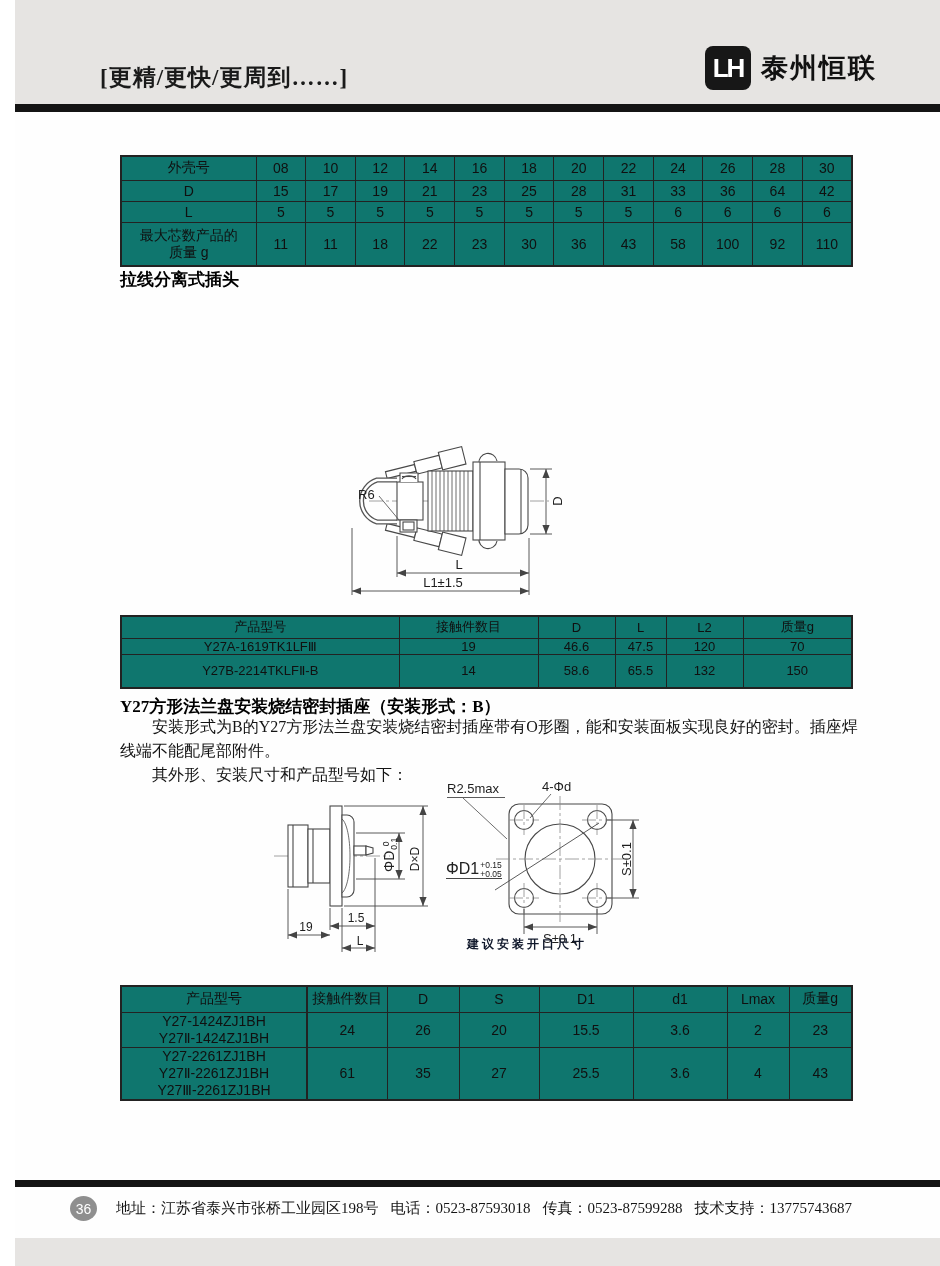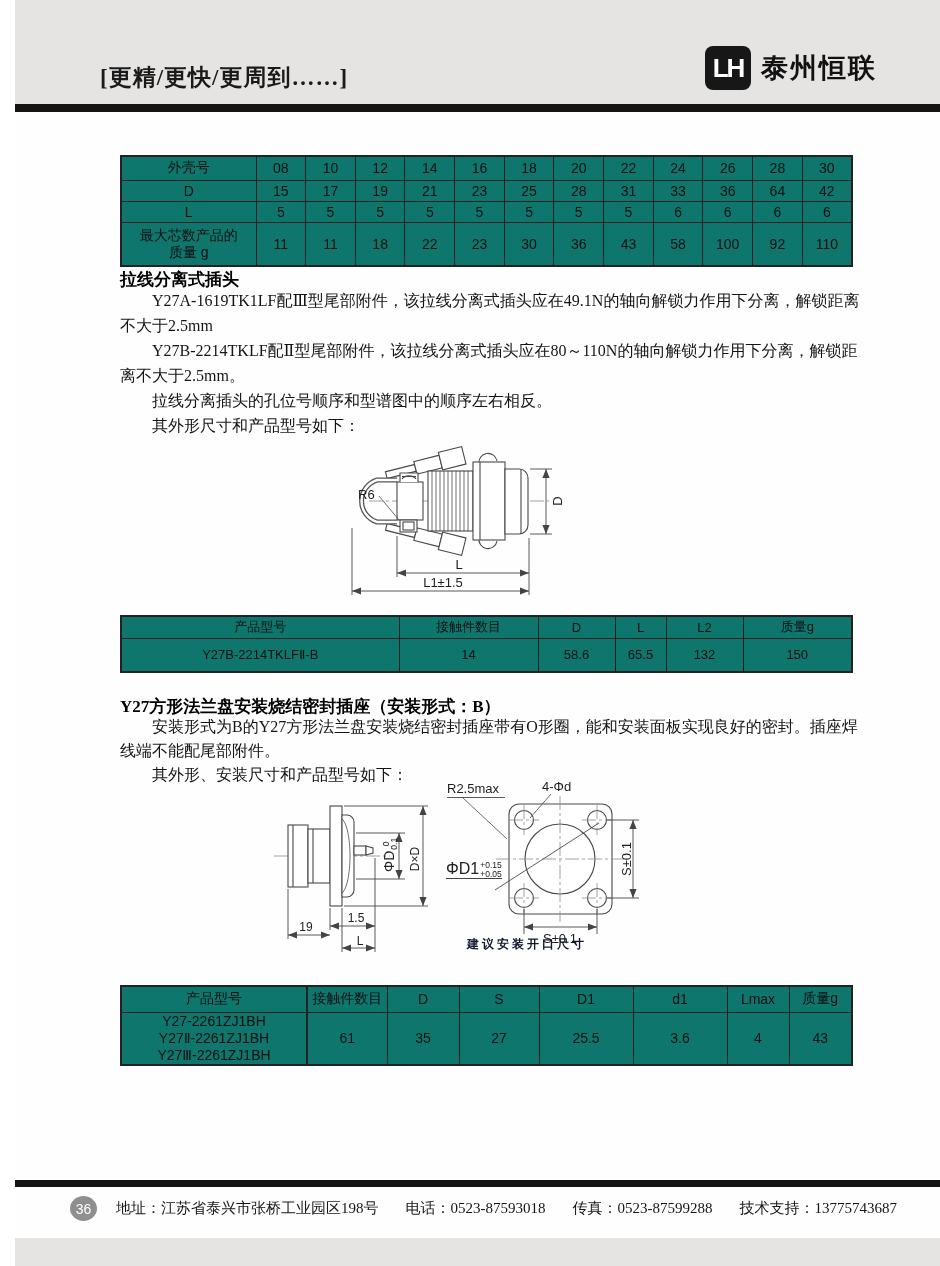--- a/index.html
+++ b/index.html
@@ -34,21 +34,21 @@
   .tol{display:inline-flex;flex-direction:column;font-size:8.5px;line-height:8.5px;
        vertical-align:middle;font-style:normal;margin-left:1px;}
   .tol i{font-style:normal;}
   .ul{border-bottom:1px solid #444;padding-bottom:1px;}
   .caption{position:absolute;left:452px;top:936px;font-size:12px;font-weight:bold;letter-spacing:3px;
            font-family:"Liberation Serif","DejaVu Serif",serif;color:#0f172a;}
   .footer{position:absolute;left:55px;top:1196px;display:flex;align-items:center;
           font-family:"Liberation Serif","DejaVu Serif",serif;}
   .pageno{width:27px;height:25px;border-radius:50%;background:#8f8f8f;color:#fff;font-size:14px;
           display:flex;align-items:center;justify-content:center;font-family:"Liberation Sans",sans-serif;}
-  .finfo{display:flex;gap:27px;margin-left:19px;font-size:15px;color:#151515;white-space:nowrap;justify-content:center;}
+  .finfo{display:flex;gap:12px;margin-left:19px;font-size:15px;color:#151515;white-space:nowrap;justify-content:center;}
   svg text{font-family:"Liberation Sans","DejaVu Sans",sans-serif;}
 </style>
 </head>
 <body>
 
 <div class="page">
 
   <div class="white"></div>
   <div class="bar" style="top:104px;height:8px"></div>
   <div class="bar" style="top:1180px;height:7px"></div>
@@ -125,26 +125,20 @@
       <td>43</td>
       <td>58</td>
       <td>100</td>
       <td>92</td>
       <td>110</td>
     </tr>
   </tbody>
     </table>
 
   <div class="h1" style="top:268px">拉线分离式插头</div>
-  <div class="paras" style="top:288px">
-    <p class="para">Y27A-1619TK1LF配Ⅲ型尾部附件，该拉线分离式插头应在49.1N的轴向解锁力作用下分离，解锁距离不大于2.5mm</p>
-    <p class="para">Y27B-2214TKLF配Ⅱ型尾部附件，该拉线分离式插头应在80～110N的轴向解锁力作用下分离，解锁距离不大于2.5mm。</p>
-    <p class="para">拉线分离插头的孔位号顺序和型谱图中的顺序左右相反。</p>
-    <p class="para">其外形尺寸和产品型号如下：</p>
-  </div>
 
   <svg class="draw" style="left:318px;top:436px" width="230" height="168" viewBox="0 0 230 168">
     <defs>
       <marker id="ar1" viewBox="0 0 10 10" refX="10" refY="5" markerWidth="10" markerHeight="10" orient="auto-start-reverse">
         <path d="M0,1L10,5L0,9z" fill="#444"></path>
       </marker>
     </defs>
     <g stroke="#484848" fill="none" stroke-width="1.1">
       <line class="cl" x1="36" y1="65" x2="216" y2="65"></line>
       <g transform="rotate(-14 100 28)">
@@ -203,20 +197,28 @@
         <col>
       </colgroup>
     <tbody>
         <tr style="height:22px">
       <td>产品型号</td>
       <td>接触件数目</td>
       <td>D</td>
       <td>L</td>
       <td>L2</td>
       <td>质量g</td>
+    </tr>
+    <tr style="height:16px">
+      <td>Y27A-1619TK1LFⅢ</td>
+      <td>19</td>
+      <td>46.6</td>
+      <td>47.5</td>
+      <td>120</td>
+      <td>70</td>
     </tr>
     <tr style="height:34px">
       <td>Y27B-2214TKLFⅡ-B</td>
       <td>14</td>
       <td>58.6</td>
       <td>65.5</td>
       <td>132</td>
       <td>150</td>
     </tr>
   </tbody>
@@ -346,20 +348,33 @@
         <tr style="height:26px">
       <td class="thick">产品型号</td>
       <td>接触件数目</td>
       <td>D</td>
       <td>S</td>
       <td>D1</td>
       <td>d1</td>
       <td>Lmax</td>
       <td>质量g</td>
     </tr>
+    <tr style="height:35px">
+      <td class="thick">
+        <span style="display:block;line-height:17px">Y27-1424ZJ1BH</span>
+        <span style="display:block;line-height:17px">Y27Ⅱ-1424ZJ1BH</span>
+      </td>
+      <td>24</td>
+      <td>26</td>
+      <td>20</td>
+      <td>15.5</td>
+      <td>3.6</td>
+      <td>2</td>
+      <td>23</td>
+    </tr>
     <tr style="height:50px">
       <td class="thick">
         <span style="display:block;line-height:17px">Y27-2261ZJ1BH</span>
         <span style="display:block;line-height:17px">Y27Ⅱ-2261ZJ1BH</span>
         <span style="display:block;line-height:17px">Y27Ⅲ-2261ZJ1BH</span>
       </td>
       <td>61</td>
       <td>35</td>
       <td>27</td>
       <td>25.5</td>

